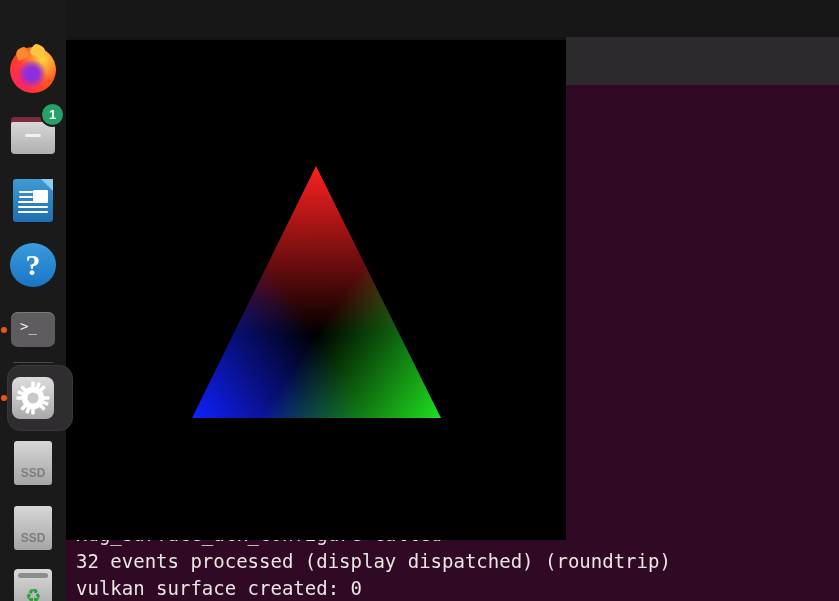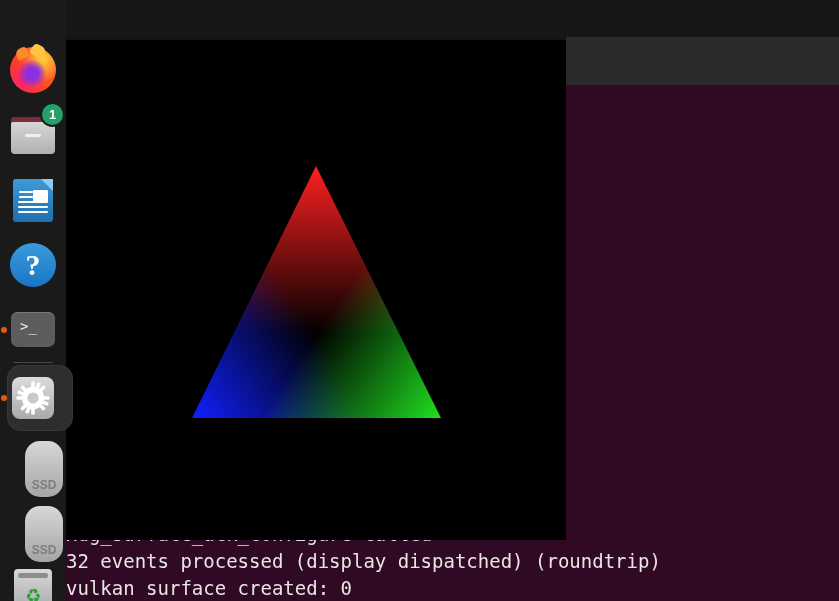--- a/index.html
+++ b/index.html
@@ -184,22 +184,22 @@
   
   .st-plate {
     position: absolute; left: 5px; top: 5px;
     width: 42px; height: 42px; border-radius: 8px;
     background: linear-gradient(180deg,#dcdcdc 0%, #a9a9a9 100%);
   }
   .gear { position: absolute; left: 50%; top: 50%; transform: translate(-50%,-50%); }
 
   
   .ssd-body {
-    position: absolute; left: 18px; top: 4px;
-    width: 38px; height: 56px; border-radius: 15px;
+    position: absolute; left: 7px; top: 4px;
+    width: 38px; height: 44px; border-radius: 3px;
     background: linear-gradient(180deg,#d7d7d7 0%, #a5a5a5 100%);
   }
   .ssd-label {
     position: absolute; left: 0; right: 0; bottom: 5px;
     text-align: center; color: #7e7e7e;
     font-size: 12px; font-weight: bold;
     font-family: "Liberation Sans", sans-serif;
   }
 
   
@@ -249,21 +249,21 @@
     color: #e8e5e3;
     font-family: "DejaVu Sans Mono", monospace;
     font-size: 19px;
     line-height: 27px;
     white-space: pre;
     padding-top: 4px;
     box-sizing: border-box;
   }
   #term-text-layer .ln {
     height: 27px;
-    padding-left: 0;
+    padding-left: 10px;
   }
 
   
   #vk-window {
     position: absolute;
     left: 66px; top: 40px;
     width: 500px; height: 500px;
     background: #000000;
     z-index: 3;
   }

